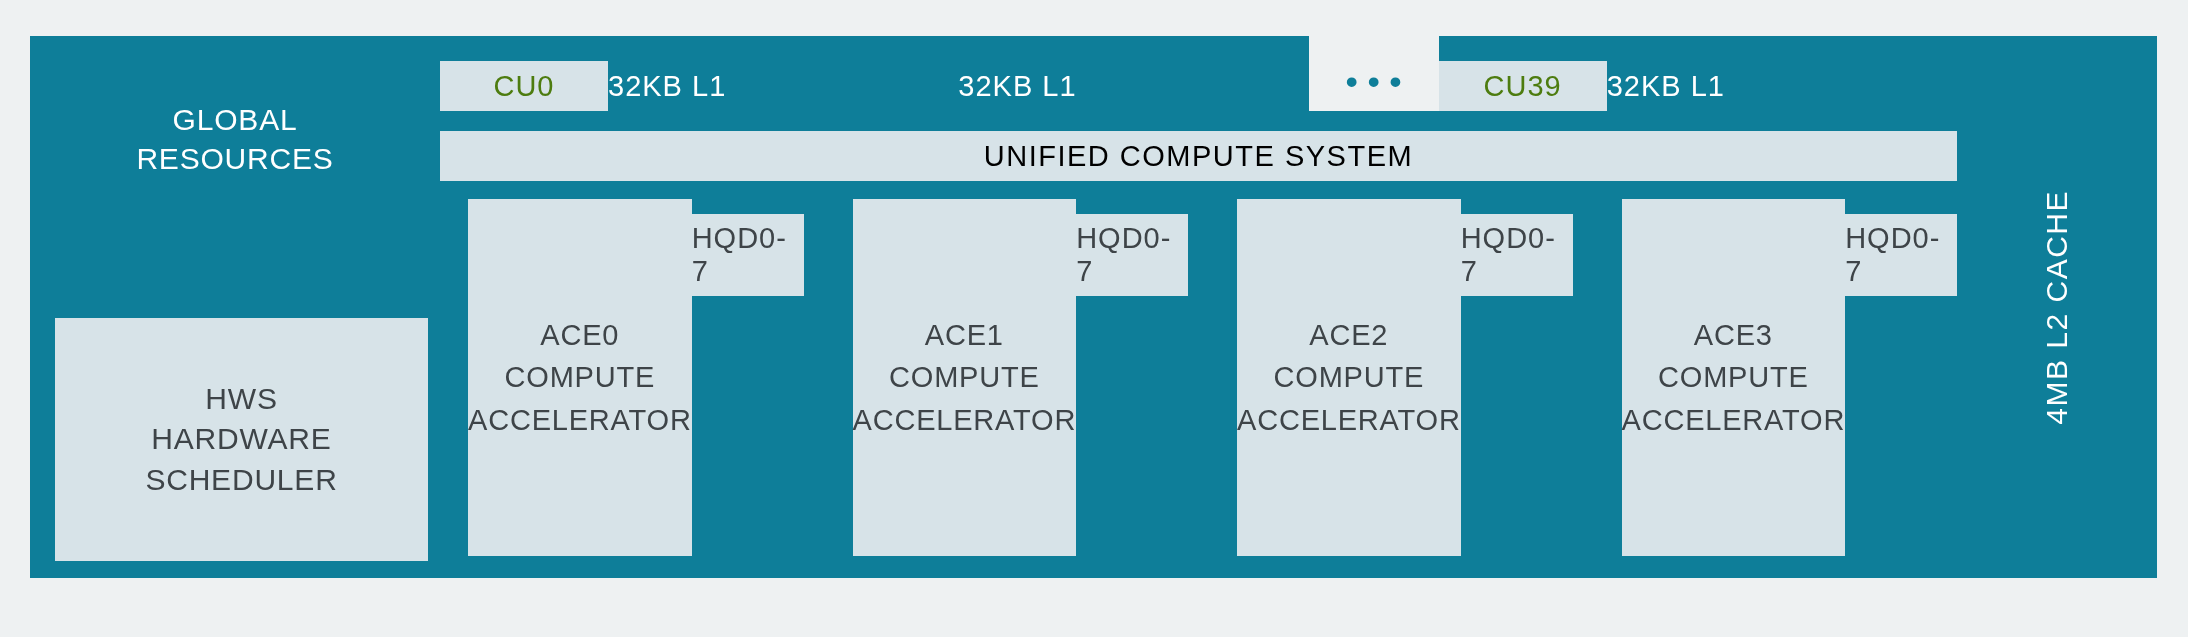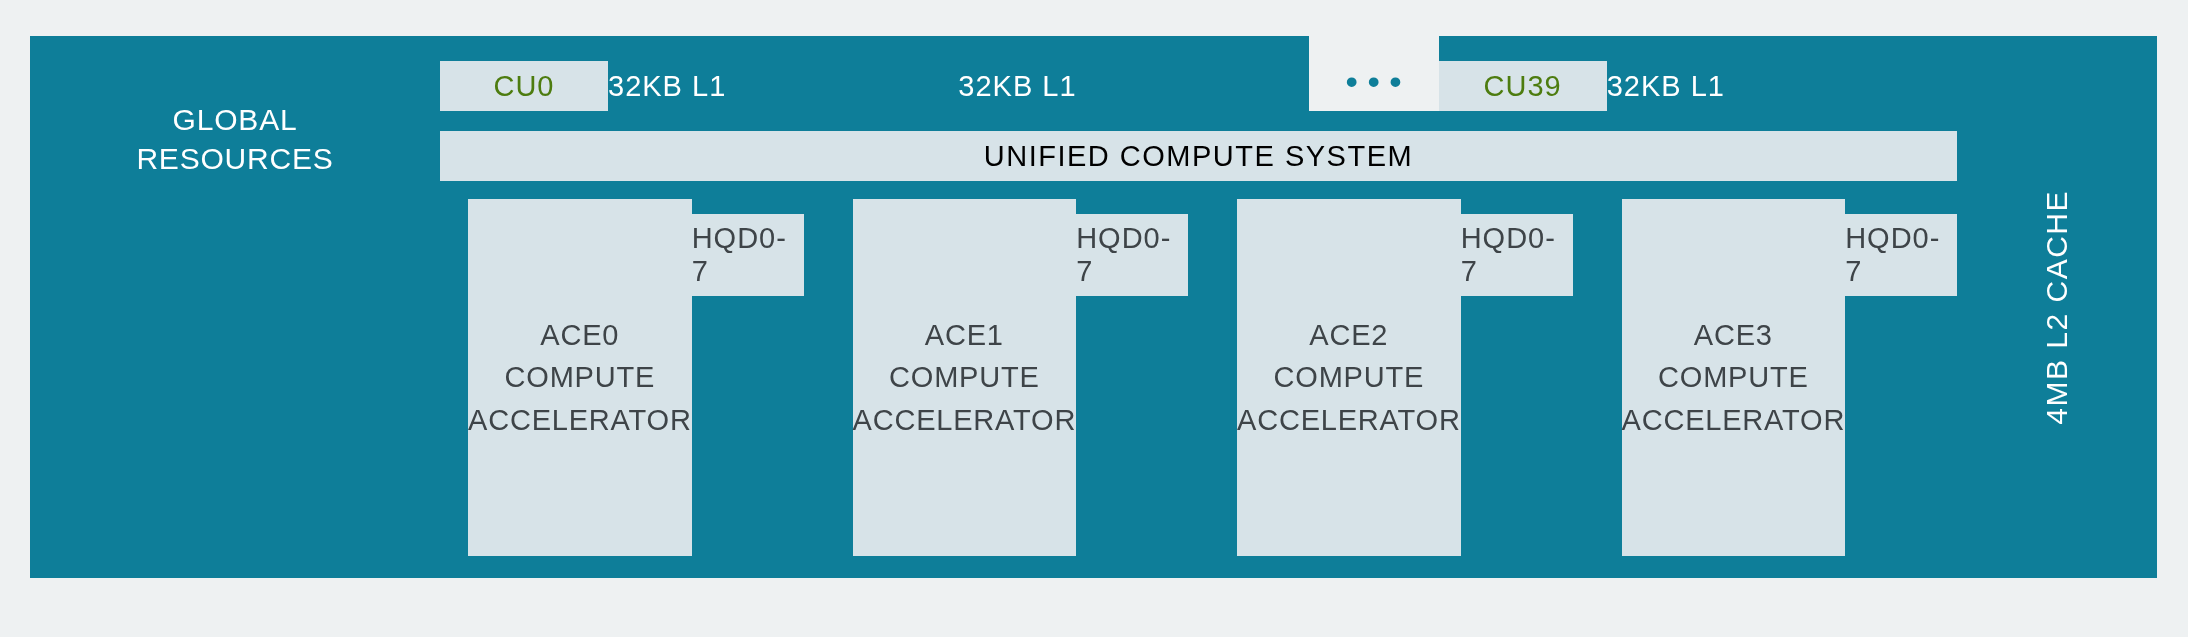--- a/index.html
+++ b/index.html
@@ -76,20 +76,25 @@
 </style>
 </head>
 <body>
 
 <div class="canvas">
   <div class="panel">
 
     <div class="left-col">
       <div class="global-label">GLOBAL
 RESOURCES</div>
+      <div class="hws-box">
+        <span>HWS
+HARDWARE
+SCHEDULER</span>
+      </div>
     </div>
 
     <div class="mid-col">
 
       <div class="cu-row">
         <div class="cu-box">CU0</div>
         <div class="l1-label">32KB L1</div>
         <div class="l1-label">32KB L1</div>
         <div class="dots-box">•••</div>
         <div class="cu-box">CU39</div>

